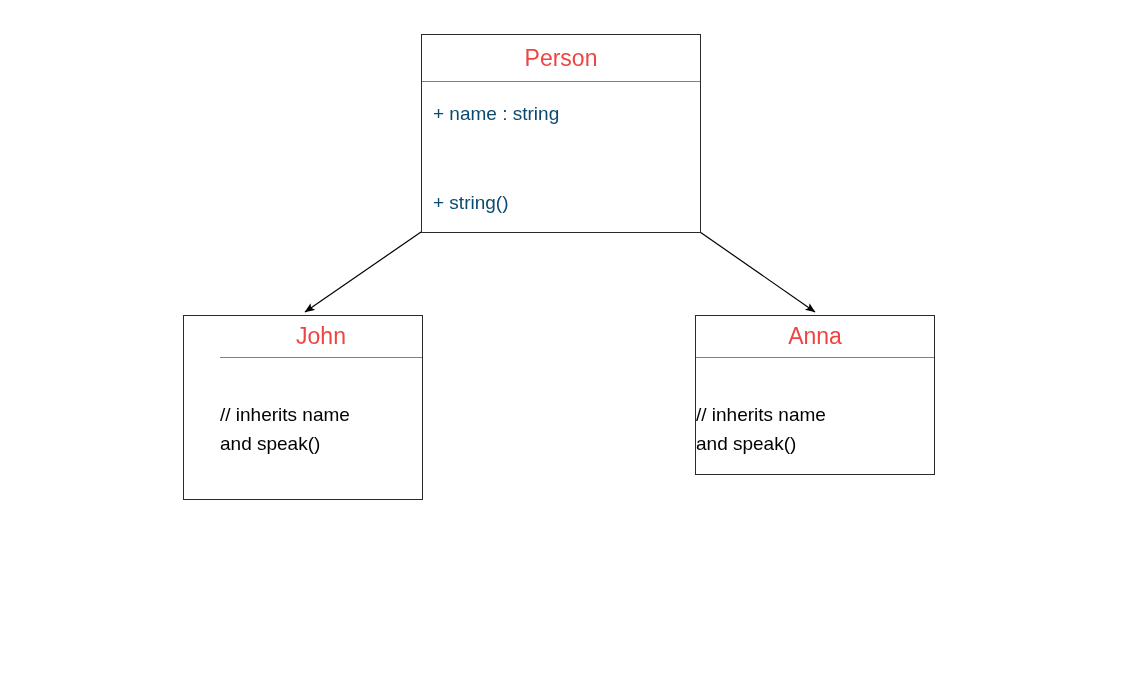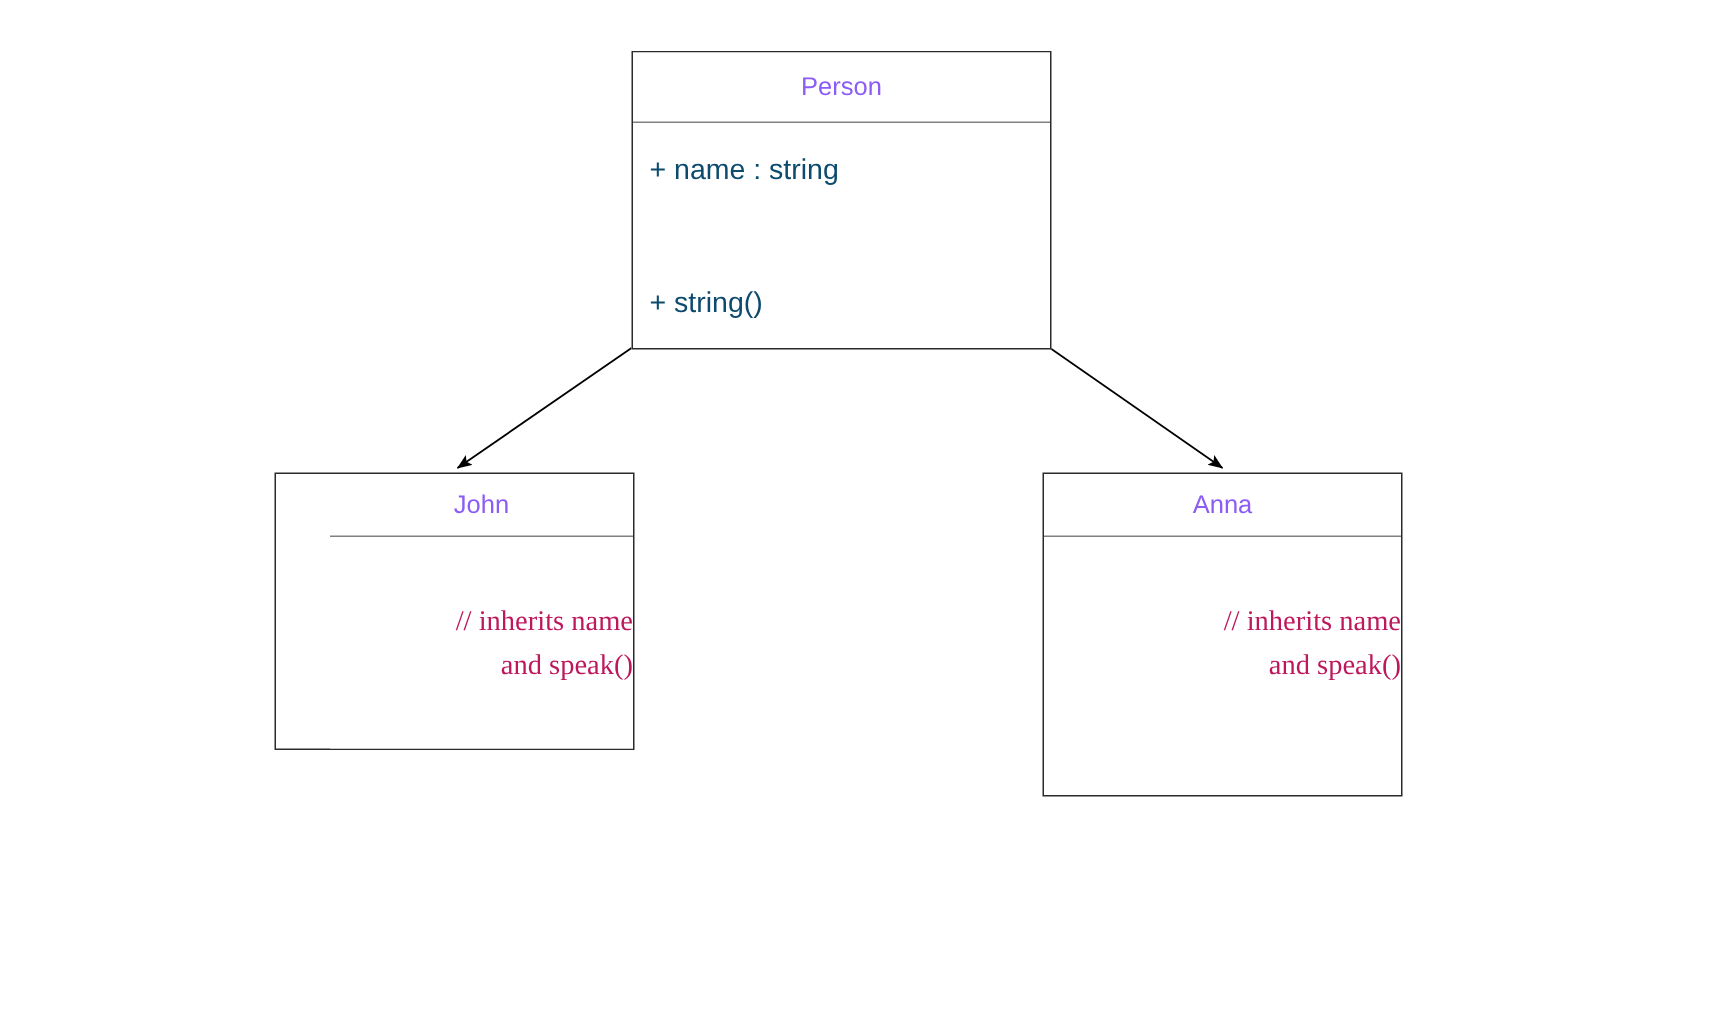--- a/index.html
+++ b/index.html
@@ -35,23 +35,23 @@
     border: 1px solid #2b2b2b;
     display: flex;
     flex-direction: column;
   }
   .uml-title {
     box-sizing: border-box;
     display: flex;
     align-items: center;
     justify-content: center;
     text-align: center;
-    font-size: 17px;
+    font-size: 23px;
     line-height: 1.15;
-    color: #8b5cf6;
+    color: #ef4444;
     border-bottom: 1px solid #808080;
     background: #ffffff;
   }
   .uml-body {
     box-sizing: border-box;
     position: relative;
     flex: 1 1 auto;
     background: #ffffff;
   }
   
@@ -85,38 +85,37 @@
     left: 183px;
     top: 315px;
     width: 240px;
     height: 185px;
     padding-left: 36px;
   }
   #class-anna {
     left: 695px;
     top: 315px;
     width: 240px;
-    height: 216px;
+    height: 160px;
   }
   #class-john .uml-title,
   #class-anna .uml-title {
     height: 42px;
     flex: 0 0 42px;
   }
   .sub-note {
     position: absolute;
     left: 0;
     right: 0;
     top: 42px;
-    text-align: right;
+    text-align: left;
     font-size: 19px;
     line-height: 29px;
-    color: #be185d;
+    color: #000000;
     white-space: pre-line;
-    font-family: Liberation Serif, serif;
   }
 </style>
 </head>
 <body>
 
 <div id="canvas">
 
   <svg class="edges" viewBox="0 0 1140 681" width="1140" height="681" aria-hidden="true">
     <defs>
       <marker id="arrowFilled" markerWidth="12" markerHeight="12" refX="9.5" refY="4" orient="auto" markerUnits="userSpaceOnUse">

